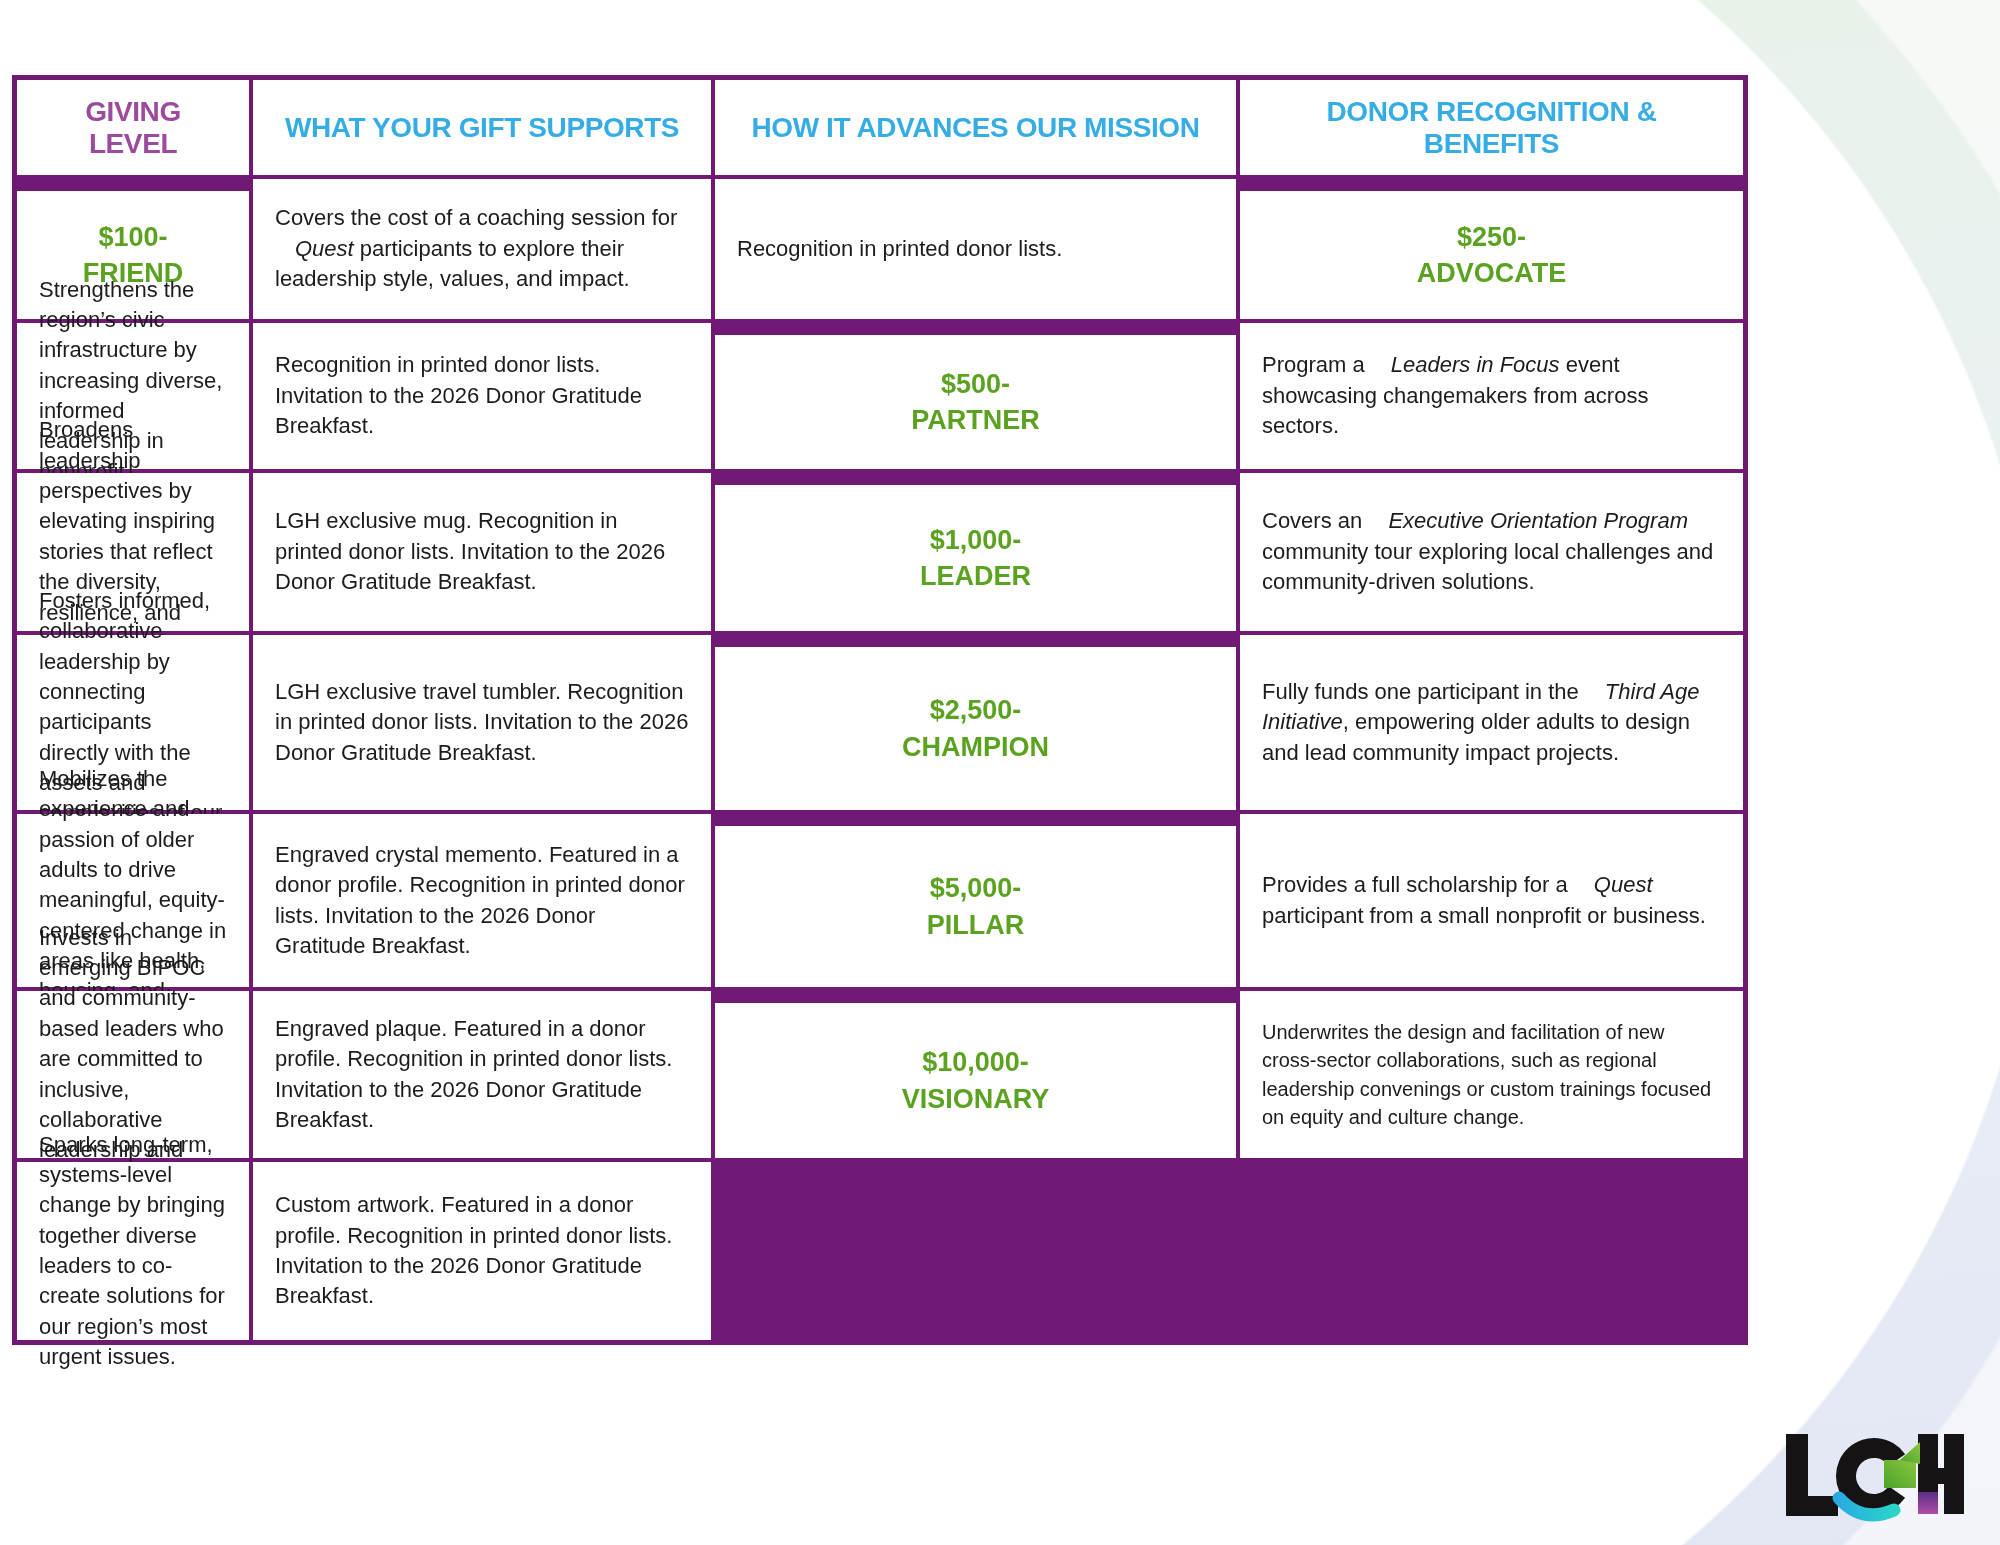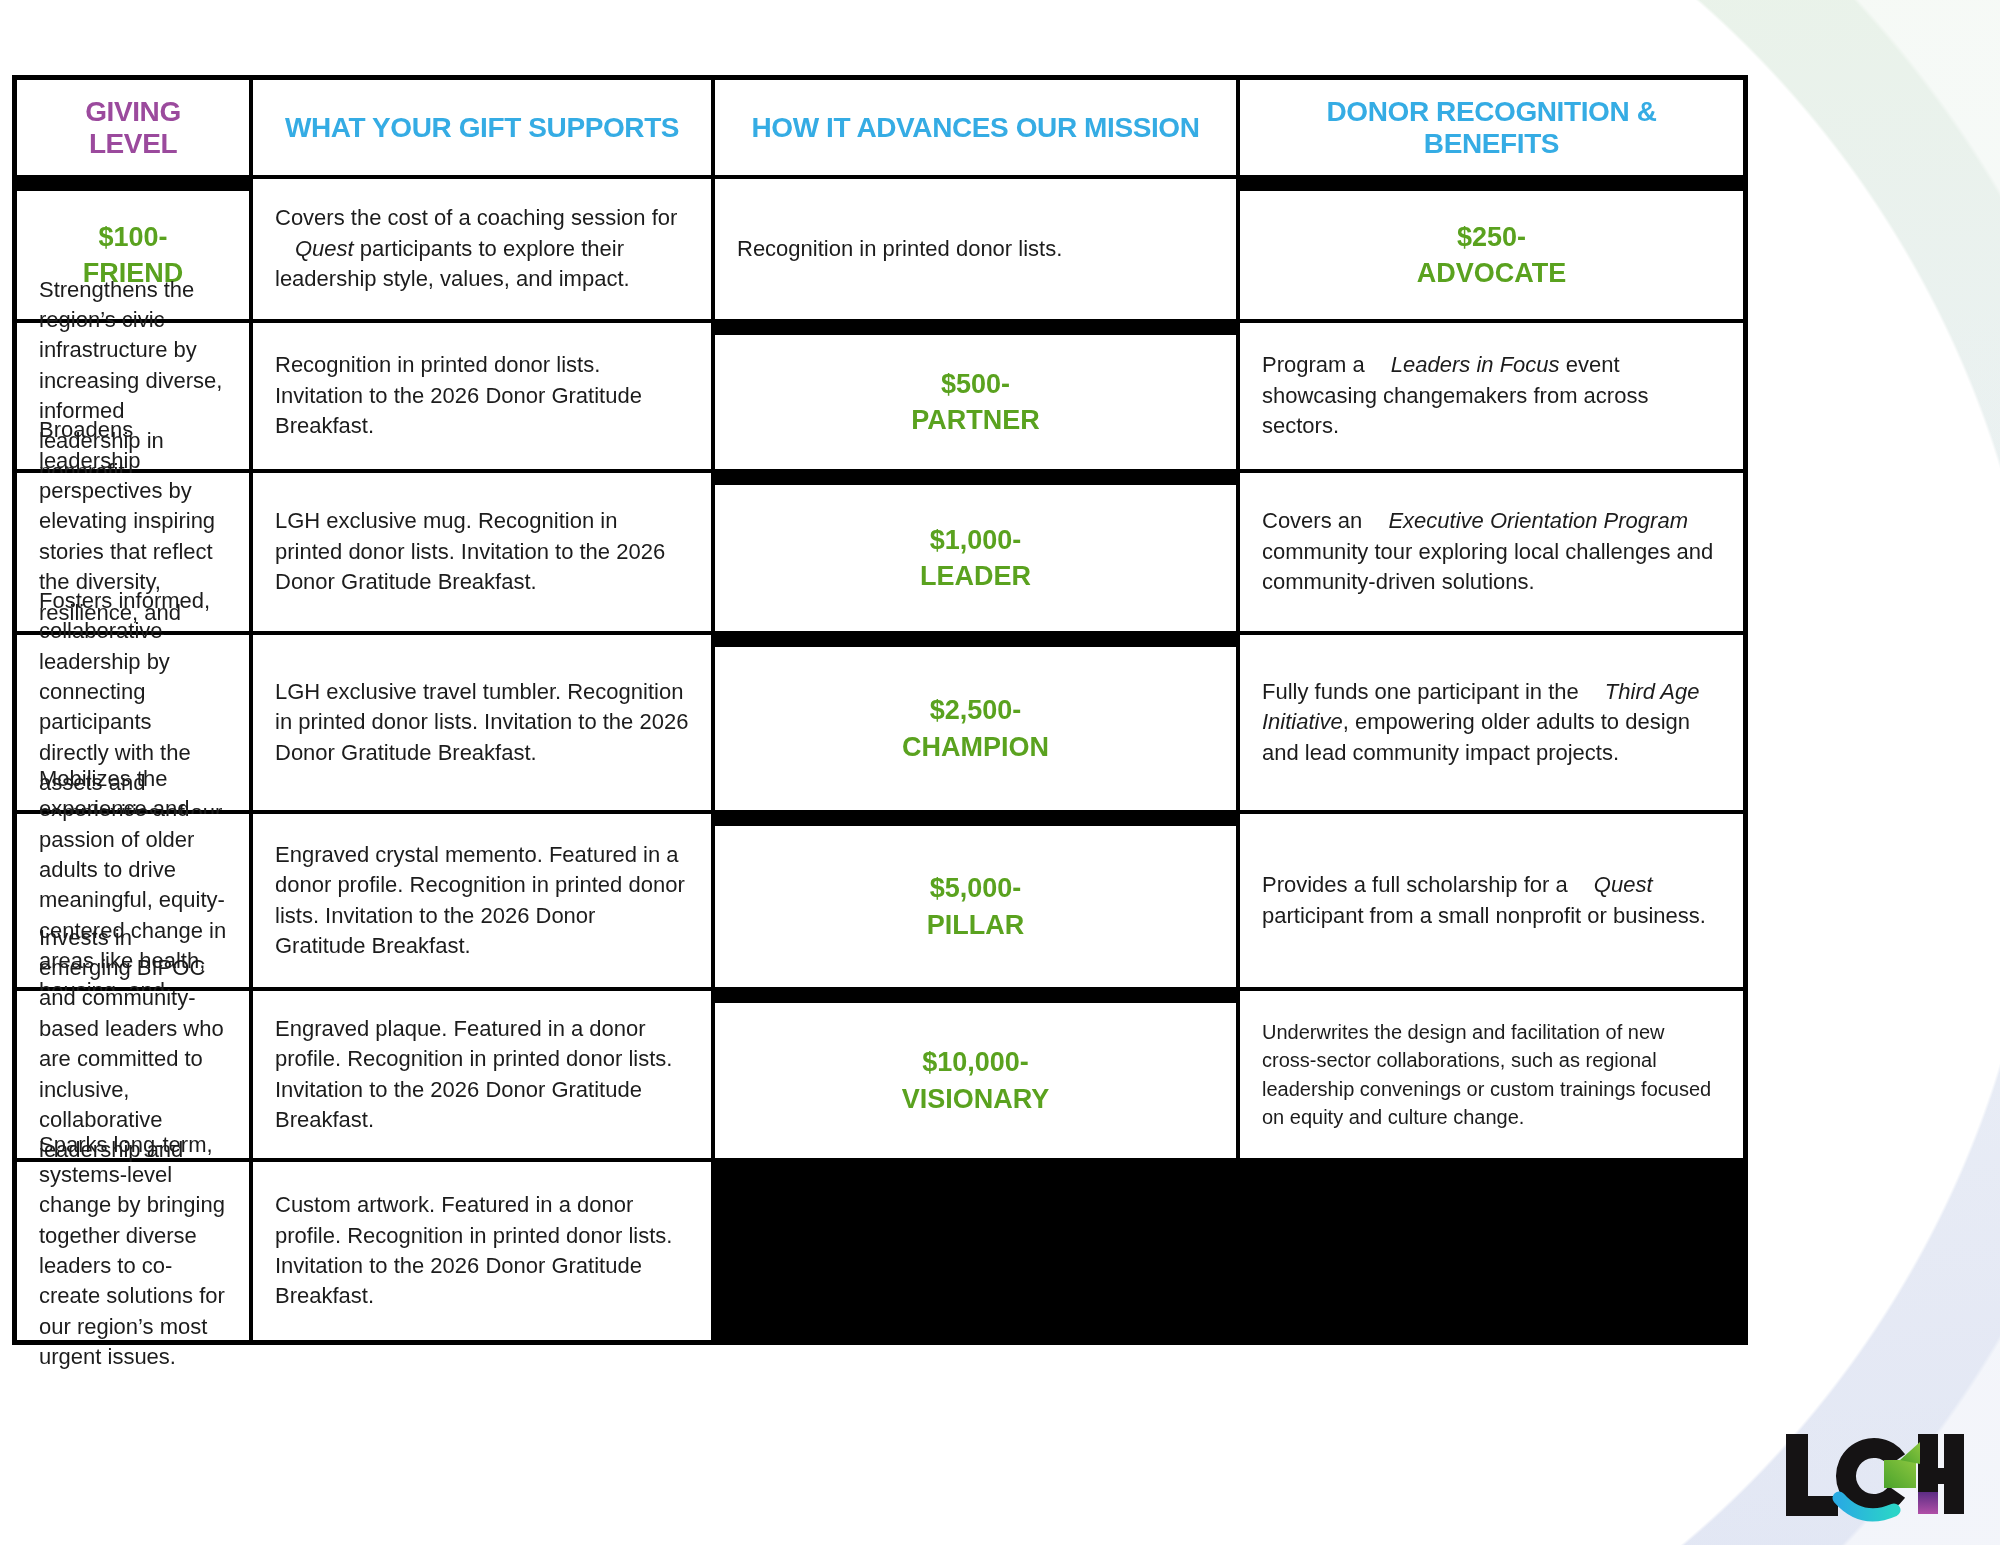--- a/index.html
+++ b/index.html
@@ -24,21 +24,21 @@
 
   
   .giving-table {
     position:absolute; left:12px; top:75px;
     width:1736px; height:1270px;
     box-sizing:border-box;
     display:grid;
     grid-template-columns:232px 458px 521px 503px;
     grid-template-rows:95px 140px 146px 158px 175px 173px 167px 178px;
     gap:4px; padding:5px;
-    background:#000000;
+    background:#701a75;
   }
   .cell {
     background:#ffffff;
     box-sizing:border-box;
     display:flex; align-items:center;
     padding:10px 22px;
   }
   .head {
     justify-content:center; text-align:center;
     font-weight:bold; font-size:28px; letter-spacing:-0.4px;

